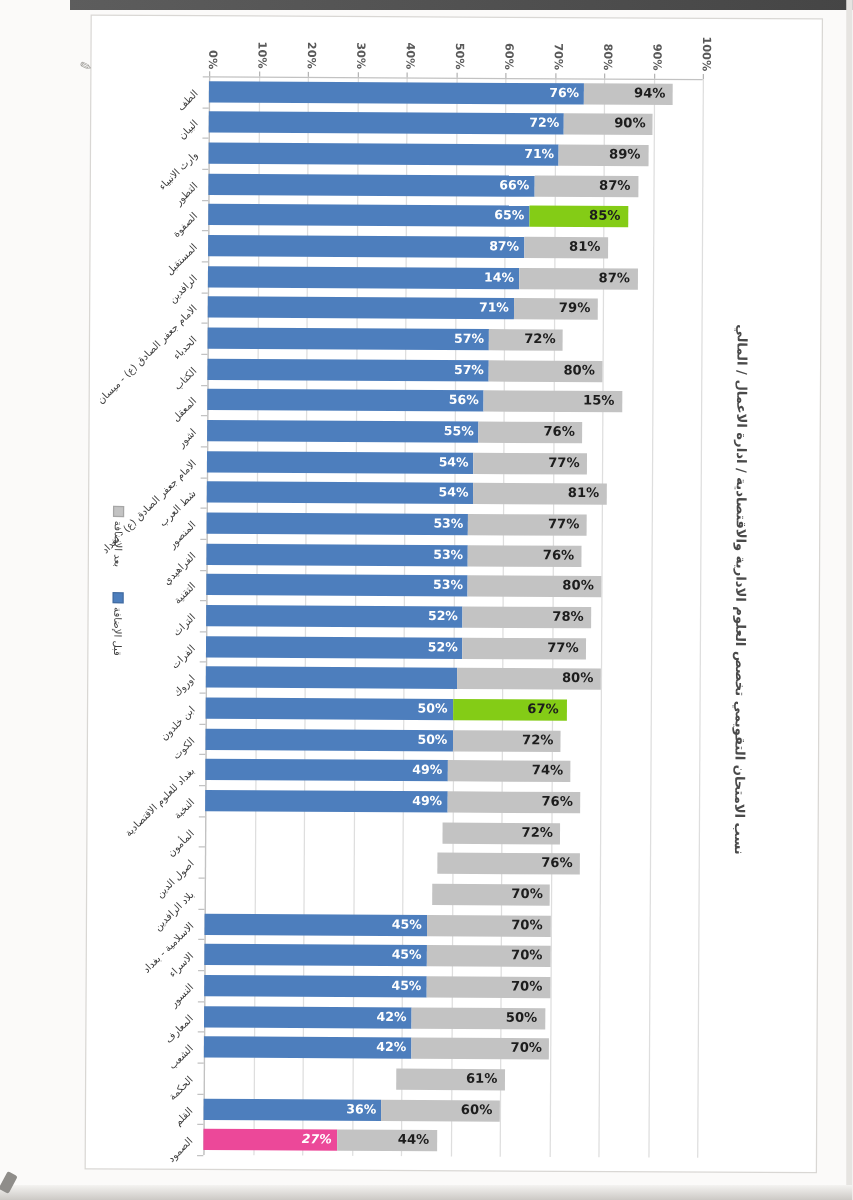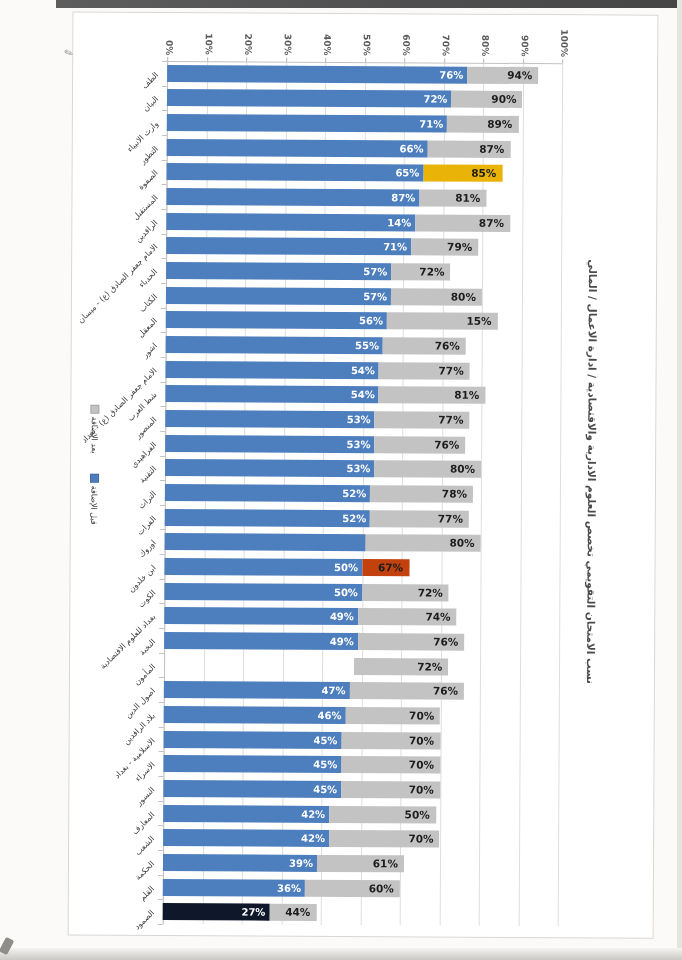--- a/index.html
+++ b/index.html
@@ -169,21 +169,21 @@
           </div>
           <div class="bar" style="left: 260.7px; top: 3.82857px; width: 82.95px; height: 17px; background: rgb(195, 195, 195);">
             <div class="vlab after" style="line-height: 17px;">87%</div>
           </div>
         </div>
         <div class="row" style="left: 165px; top: 160.629px; width: 395px; height: 24.6571px;">
           <div class="cat" style="top: 6.82857px;">الصفوة</div>
           <div class="bar" style="left: 0px; top: 3.82857px; width: 256.75px; height: 17px; background: rgb(77, 126, 189);">
             <div class="vlab before" style="line-height: 17px;">65%</div>
           </div>
-          <div class="bar" style="left: 256.75px; top: 3.82857px; width: 79px; height: 17px; background: #eab308;">
+          <div class="bar" style="left: 256.75px; top: 3.82857px; width: 79px; height: 17px; background: #84cc16;">
             <div class="vlab after" style="line-height: 17px;">85%</div>
           </div>
         </div>
         <div class="row" style="left: 165px; top: 185.286px; width: 395px; height: 24.6571px;">
           <div class="cat" style="top: 6.82857px;">المستقبل</div>
           <div class="bar" style="left: 0px; top: 3.82857px; width: 252.8px; height: 17px; background: rgb(77, 126, 189);">
             <div class="vlab before" style="line-height: 17px;">87%</div>
           </div>
           <div class="bar" style="left: 252.8px; top: 3.82857px; width: 67.15px; height: 17px; background: rgb(195, 195, 195);">
             <div class="vlab after" style="line-height: 17px;">81%</div>
@@ -313,21 +313,21 @@
           </div>
           <div class="bar" style="left: 201.45px; top: 3.82857px; width: 114.55px; height: 17px; background: rgb(195, 195, 195);">
             <div class="vlab after" style="line-height: 17px;">80%</div>
           </div>
         </div>
         <div class="row" style="left: 165px; top: 555.143px; width: 395px; height: 24.6571px;">
           <div class="cat" style="top: 6.82857px;">ابن خلدون</div>
           <div class="bar" style="left: 0px; top: 3.82857px; width: 197.5px; height: 17px; background: rgb(77, 126, 189);">
             <div class="vlab before" style="line-height: 17px;">50%</div>
           </div>
-          <div class="bar" style="left: 197.5px; top: 3.82857px; width: 47px; height: 17px; background: #c2410c;">
+          <div class="bar" style="left: 197.5px; top: 3.82857px; width: 91px; height: 17px; background: #84cc16;">
             <div class="vlab after" style="line-height: 17px;">67%</div>
           </div>
         </div>
         <div class="row" style="left: 165px; top: 579.8px; width: 395px; height: 24.6571px;">
           <div class="cat" style="top: 6.82857px;">الكوت</div>
           <div class="bar" style="left: 0px; top: 3.82857px; width: 197.5px; height: 17px; background: rgb(77, 126, 189);">
             <div class="vlab before" style="line-height: 17px;">50%</div>
           </div>
           <div class="bar" style="left: 197.5px; top: 3.82857px; width: 86.9px; height: 17px; background: rgb(195, 195, 195);">
             <div class="vlab after" style="line-height: 17px;">72%</div>
@@ -352,32 +352,26 @@
           </div>
         </div>
         <div class="row" style="left: 165px; top: 653.771px; width: 395px; height: 24.6571px;">
           <div class="cat" style="top: 6.82857px;">المأمون</div>
           <div class="bar" style="left: 189.6px; top: 3.82857px; width: 94.8px; height: 17px; background: rgb(195, 195, 195);">
             <div class="vlab after" style="line-height: 17px;">72%</div>
           </div>
         </div>
         <div class="row" style="left: 165px; top: 678.429px; width: 395px; height: 24.6571px;">
           <div class="cat" style="top: 6.82857px;">اصول الدين</div>
-          <div class="bar" style="left: 0px; top: 3.82857px; width: 185.65px; height: 17px; background: rgb(77, 126, 189);">
-            <div class="vlab before" style="line-height: 17px;">47%</div>
-          </div>
           <div class="bar" style="left: 185.65px; top: 3.82857px; width: 114.55px; height: 17px; background: rgb(195, 195, 195);">
             <div class="vlab after" style="line-height: 17px;">76%</div>
           </div>
         </div>
         <div class="row" style="left: 165px; top: 703.086px; width: 395px; height: 24.6571px;">
           <div class="cat" style="top: 6.82857px;">بلاد الرافدين</div>
-          <div class="bar" style="left: 0px; top: 3.82857px; width: 181.7px; height: 17px; background: rgb(77, 126, 189);">
-            <div class="vlab before" style="line-height: 17px;">46%</div>
-          </div>
           <div class="bar" style="left: 181.7px; top: 3.82857px; width: 94.8px; height: 17px; background: rgb(195, 195, 195);">
             <div class="vlab after" style="line-height: 17px;">70%</div>
           </div>
         </div>
         <div class="row" style="left: 165px; top: 727.743px; width: 395px; height: 24.6571px;">
           <div class="cat" style="top: 6.82857px;">الاسلامية - بغداد</div>
           <div class="bar" style="left: 0px; top: 3.82857px; width: 177.75px; height: 17px; background: rgb(77, 126, 189);">
             <div class="vlab before" style="line-height: 17px;">45%</div>
           </div>
           <div class="bar" style="left: 177.75px; top: 3.82857px; width: 98.75px; height: 17px; background: rgb(195, 195, 195);">
@@ -415,42 +409,39 @@
           <div class="cat" style="top: 6.82857px;">الشعب</div>
           <div class="bar" style="left: 0px; top: 3.82857px; width: 165.9px; height: 17px; background: rgb(77, 126, 189);">
             <div class="vlab before" style="line-height: 17px;">42%</div>
           </div>
           <div class="bar" style="left: 165.9px; top: 3.82857px; width: 110.6px; height: 17px; background: rgb(195, 195, 195);">
             <div class="vlab after" style="line-height: 17px;">70%</div>
           </div>
         </div>
         <div class="row" style="left: 165px; top: 851.029px; width: 395px; height: 24.6571px;">
           <div class="cat" style="top: 6.82857px;">الحكمة</div>
-          <div class="bar" style="left: 0px; top: 3.82857px; width: 154.05px; height: 17px; background: rgb(77, 126, 189);">
-            <div class="vlab before" style="line-height: 17px;">39%</div>
-          </div>
           <div class="bar" style="left: 154.05px; top: 3.82857px; width: 86.9px; height: 17px; background: rgb(195, 195, 195);">
             <div class="vlab after" style="line-height: 17px;">61%</div>
           </div>
         </div>
         <div class="row" style="left: 165px; top: 875.686px; width: 395px; height: 24.6571px;">
           <div class="cat" style="top: 6.82857px;">القلم</div>
           <div class="bar" style="left: 0px; top: 3.82857px; width: 142.2px; height: 17px; background: rgb(77, 126, 189);">
             <div class="vlab before" style="line-height: 17px;">36%</div>
           </div>
           <div class="bar" style="left: 142.2px; top: 3.82857px; width: 94.8px; height: 17px; background: rgb(195, 195, 195);">
             <div class="vlab after" style="line-height: 17px;">60%</div>
           </div>
         </div>
         <div class="row" style="left: 165px; top: 900.343px; width: 395px; height: 24.6571px;">
           <div class="cat" style="top: 6.82857px;">الصمود</div>
-          <div class="bar" style="left: 0px; top: 3.82857px; width: 106.65px; height: 17px; background: #0f172a;">
+          <div class="bar" style="left: 0px; top: 3.82857px; width: 106.65px; height: 17px; background: #ec4899; font-style: italic;">
             <div class="vlab before" style="line-height: 17px;">27%</div>
           </div>
-          <div class="bar" style="left: 106.65px; top: 3.82857px; width: 47px; height: 17px; background: rgb(195, 195, 195);">
+          <div class="bar" style="left: 106.65px; top: 3.82857px; width: 80px; height: 17px; background: rgb(195, 195, 195);">
             <div class="vlab after" style="line-height: 17px;">44%</div>
           </div>
         </div>
       </div>
 
     <div class="chart-title">نسب الامتحان التقويمي تخصص العلوم الادارية والاقتصادية / ادارة الاعمال / المالي</div>
 
     <div class="legend">
       <div class="legend-item">
         <span class="legend-swatch" style="background: rgb(195, 195, 195);"></span>

